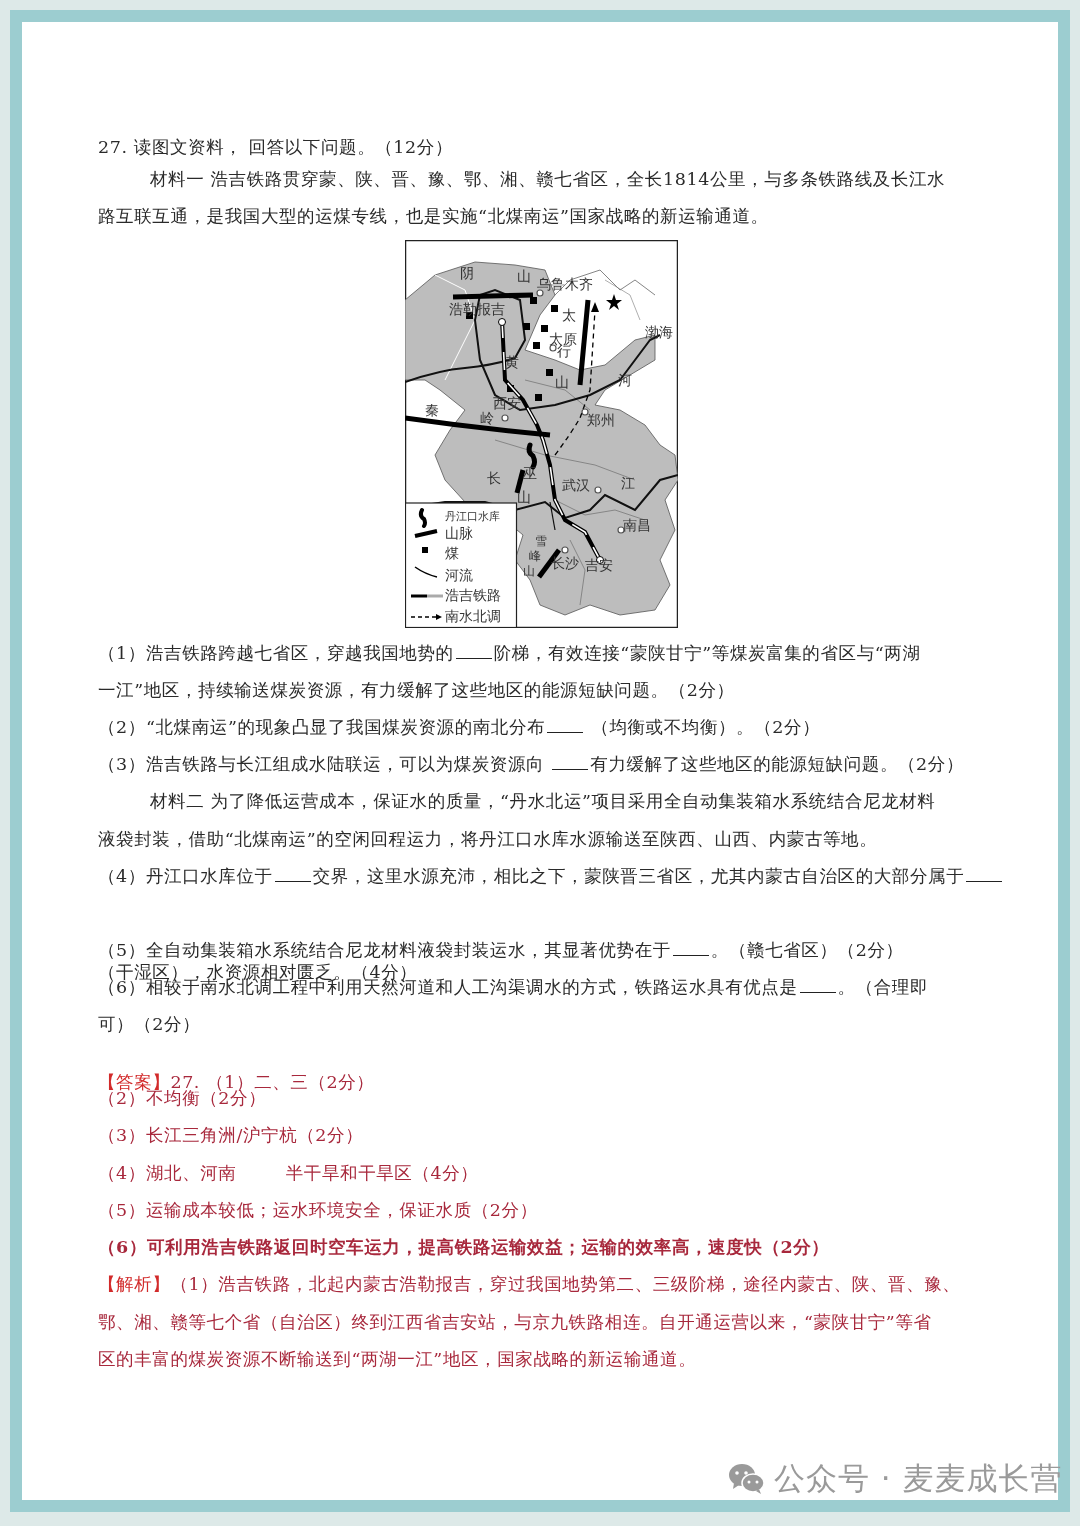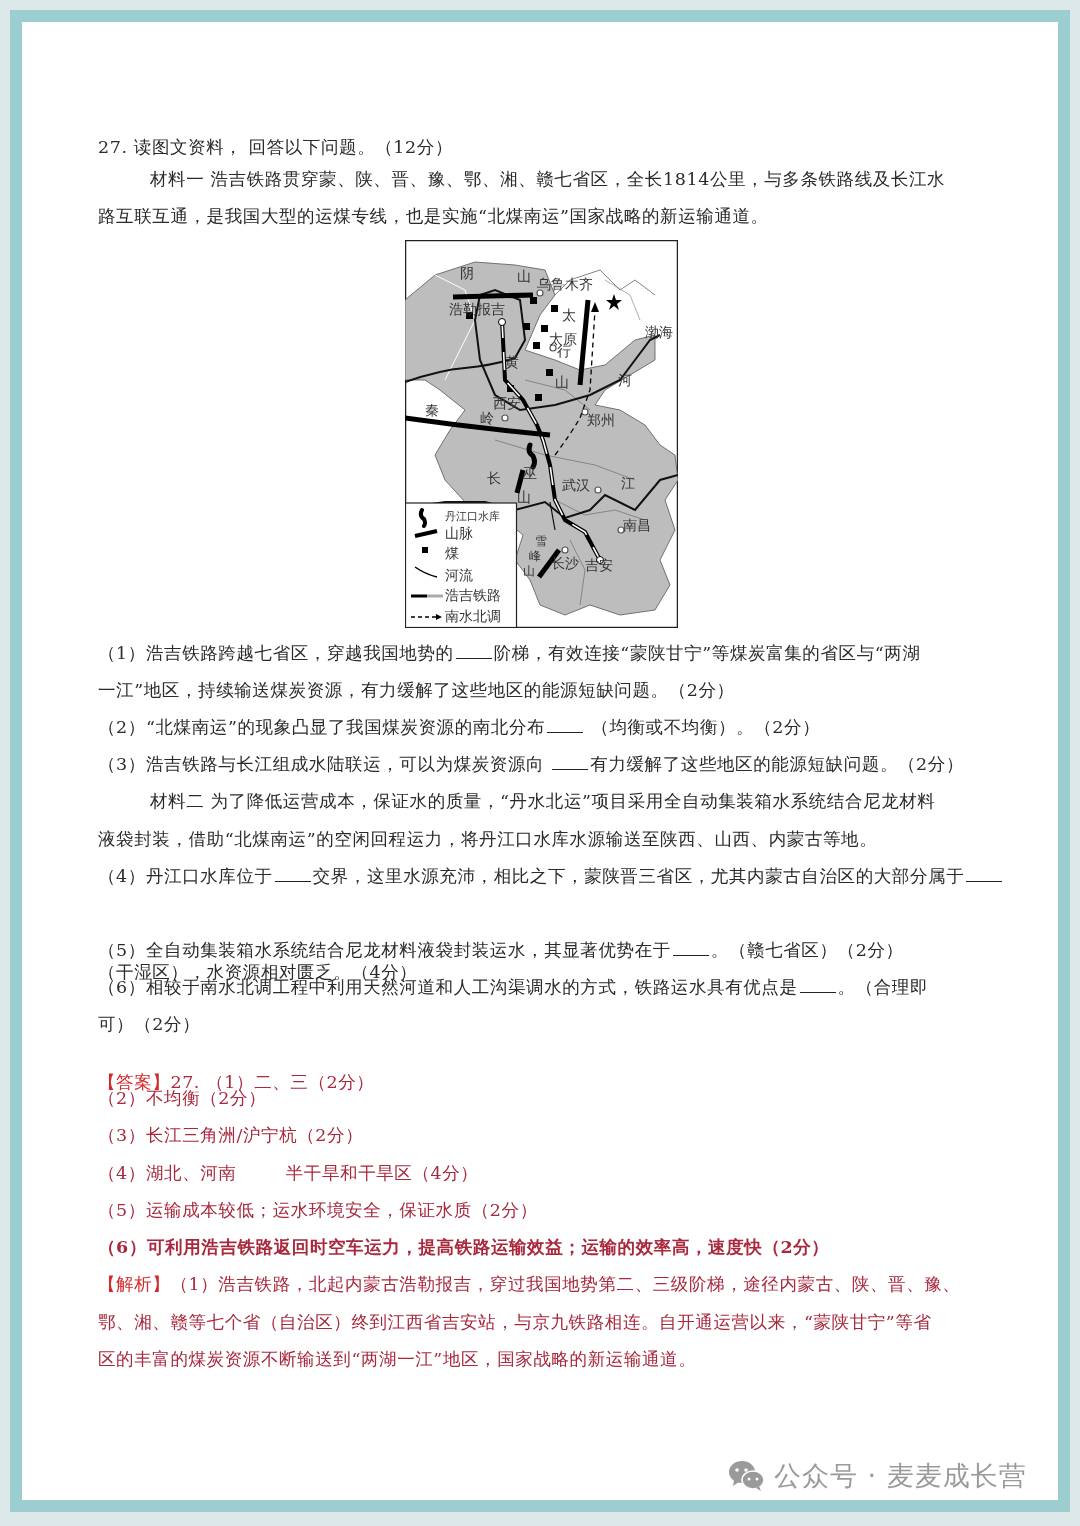--- a/index.html
+++ b/index.html
@@ -8,21 +8,21 @@
   .frame { position:absolute; left:10px; top:10px; width:1060px; height:1502px; background:#9ccdd0; }
   .page { position:absolute; left:22px; top:22px; width:1036px; height:1478px; background:#fff; }
   .line { position:absolute; left:98px; font-size:17.5px; line-height:22px; white-space:nowrap; letter-spacing:0.6px; }
   .indent { left:150px; }
   .blank { display:inline-block; width:36px; border-bottom:1.5px solid #222; height:14px; vertical-align:baseline; margin:0 2px; }
   .ans { color:#a8283c; }
   .tag { color:#d22a2a; }
   .map { position:absolute; left:405px; top:240px; width:273px; height:388px; }
   .map text { font-family:"DejaVu Serif","Liberation Serif",serif; font-size:14px; fill:#333; }
   .watermark { position:absolute; left:728px; top:1458px; font-family:"DejaVu Sans","Liberation Sans",sans-serif;
-               font-size:27px; color:#9a9a9a; display:flex; align-items:center; gap:8px; letter-spacing:1px; }
+               font-size:31px; color:#9a9a9a; display:flex; align-items:center; gap:8px; letter-spacing:1px; }
 </style>
 </head>
 <body>
 
 <div class="frame"></div>
 <div class="page"></div>
 
 <div class="line" style="top:136px;">27. 读图文资料， 回答以下问题。（12分）</div>
 <div class="line indent" style="top:168px;">材料一   浩吉铁路贯穿蒙、陕、晋、豫、鄂、湘、赣七省区，全长1814公里，与多条铁路线及长江水</div>
 <div class="line" style="top:205px;">路互联互通，是我国大型的运煤专线，也是实施“北煤南运”国家战略的新运输通道。</div>

